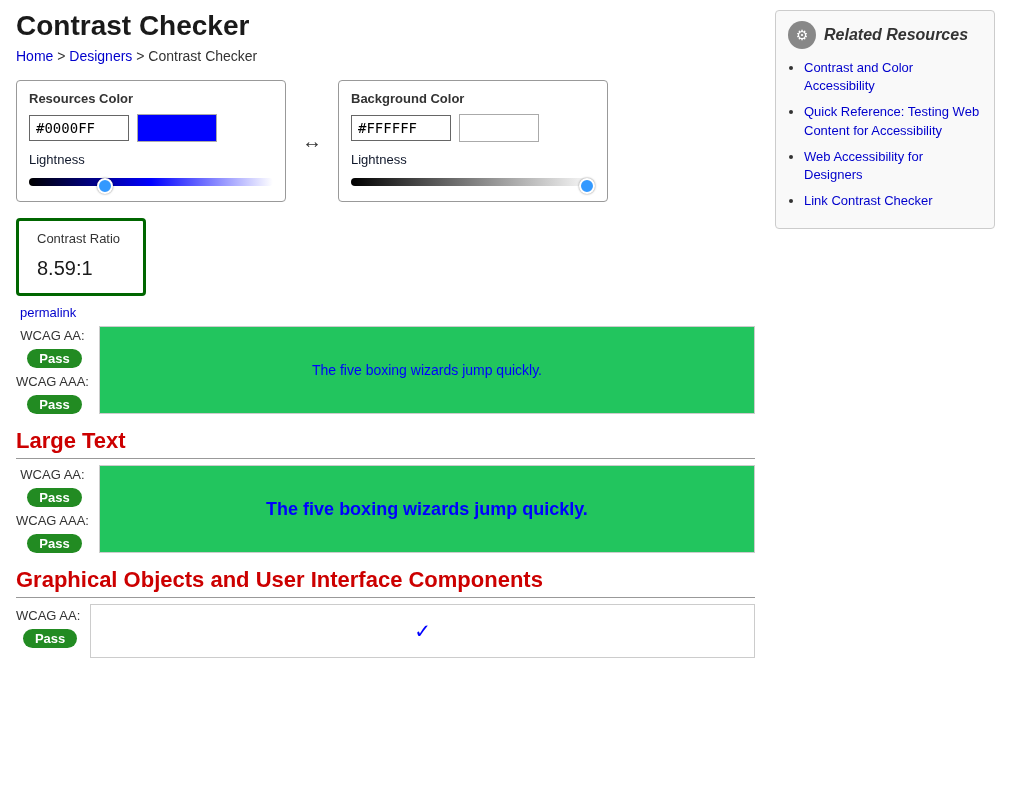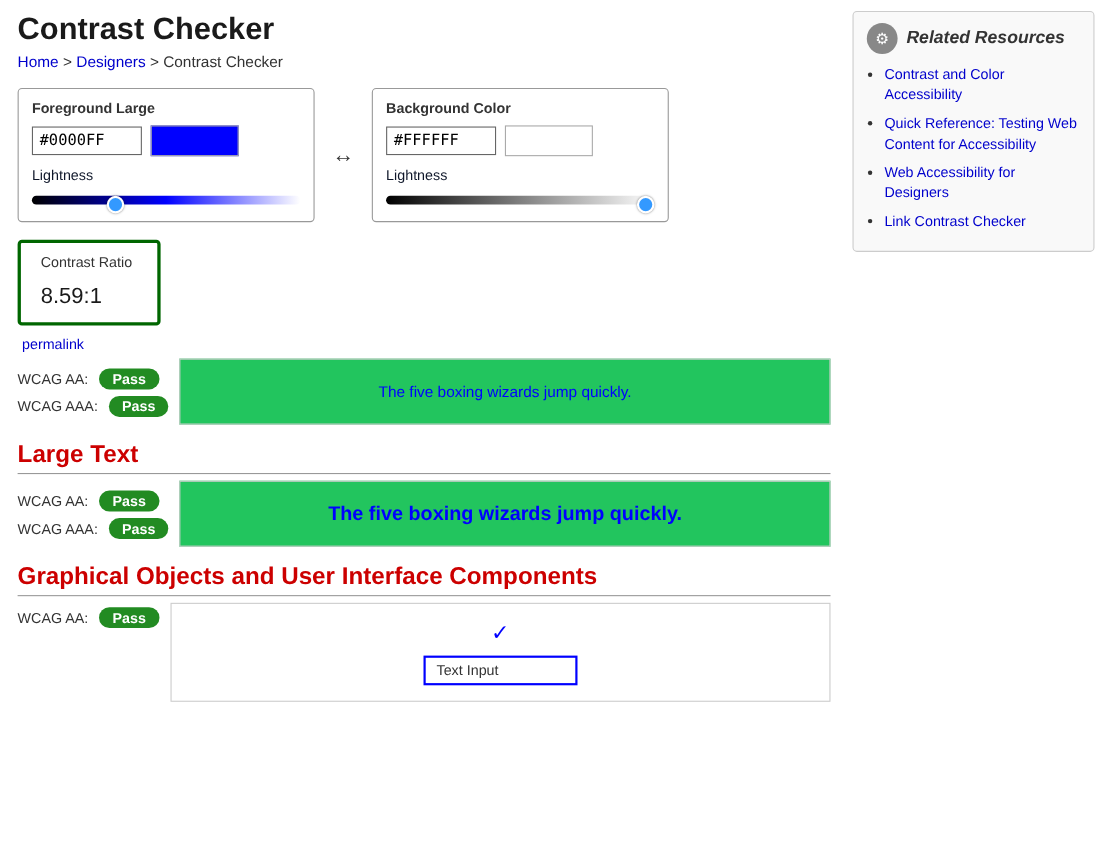--- a/index.html
+++ b/index.html
@@ -46,21 +46,21 @@
     .section-title { font-size: 22px; font-weight: bold; color: #cc0000; margin: 14px 0 4px; border-bottom: 1px solid #999; padding-bottom: 4px; }
     .wcag-label { font-size: 13px; color: #333; display: inline; }
     .pass-badge { background: #228B22; color: #fff; border-radius: 12px; padding: 2px 12px; font-size: 13px; font-weight: bold; display: inline-block; margin-left: 4px; }
 
     .sample-box { border: 1px solid #ccc; padding: 10px 16px; flex: 1; min-height: 60px; display: flex; align-items: center; justify-content: center; background: #22c55e; }
     .sample-normal { font-size: 14px; color: #0000FF; }
     .sample-large { font-size: 18px; font-weight: bold; color: #0000FF; }
 
     .wcag-rows-block { display: flex; gap: 10px; margin-top: 6px; margin-bottom: 6px; }
     .wcag-labels-col { display: flex; flex-direction: column; gap: 6px; justify-content: center; padding-top: 2px; }
-    .wcag-label-row { display: flex; align-items: center; gap: 6px; white-space: nowrap; }
+    .wcag-label-row { display: flex; align-items: center; gap: 6px; white-space: nowrap; flex-direction: column; }
 
     
     .graphical-row { display: flex; gap: 10px; margin-top: 6px; }
     .graphical-sample-box { border: 1px solid #ccc; padding: 14px 16px; flex: 1; display: flex; flex-direction: column; align-items: center; gap: 8px; background: #fff; }
     .checkmark { color: #0000FF; font-size: 20px; }
     .text-input-demo { border: 2px solid #0000FF; padding: 4px 10px; font-size: 13px; color: #333; width: 140px; text-align: left; }
 
     
     .sidebar-box { border: 1px solid #ccc; border-radius: 4px; padding: 10px 12px; background: #f9f9f9; }
     .sidebar-header { display: flex; align-items: center; gap: 8px; margin-bottom: 10px; }
@@ -82,21 +82,21 @@
       <span> &gt; </span>
       <a href="#">Designers</a>
       <span> &gt; </span>
       <span>Contrast Checker</span>
     </div>
 
     
     <div class="color-pickers-row">
 
       <div class="color-box">
-        <div class="color-box-title">Foreground Large</div>
+        <div class="color-box-title">Resources Color</div>
         <div class="color-input-row">
           <input type="text" class="color-hex-input" value="#0000FF" style="">
           <span class="color-swatch" style="background:#0000FF;"></span>
         </div>
         <div class="lightness-label">Lightness</div>
         <div class="slider-track">
           <div class="slider-bg fg-slider-bg"></div>
           <input type="range" min="0" max="100" value="30" style="">
         </div>
       </div>
@@ -166,21 +166,20 @@
     <div class="section-title">Graphical Objects and User Interface Components</div>
     <div class="graphical-row">
       <div class="wcag-labels-col" style="justify-content:flex-start;padding-top:4px;">
         <div class="wcag-label-row">
           <span class="wcag-label">WCAG AA:</span>
           <span class="pass-badge">Pass</span>
         </div>
       </div>
       <div class="graphical-sample-box">
         <div class="checkmark">✓</div>
-        <div class="text-input-demo">Text Input</div>
       </div>
     </div>
   </div>
 
   <div class="sidebar">
     <div class="sidebar-box">
       <div class="sidebar-header">
         <div class="sidebar-icon">⚙</div>
         <span class="sidebar-title">Related Resources</span>
       </div>

